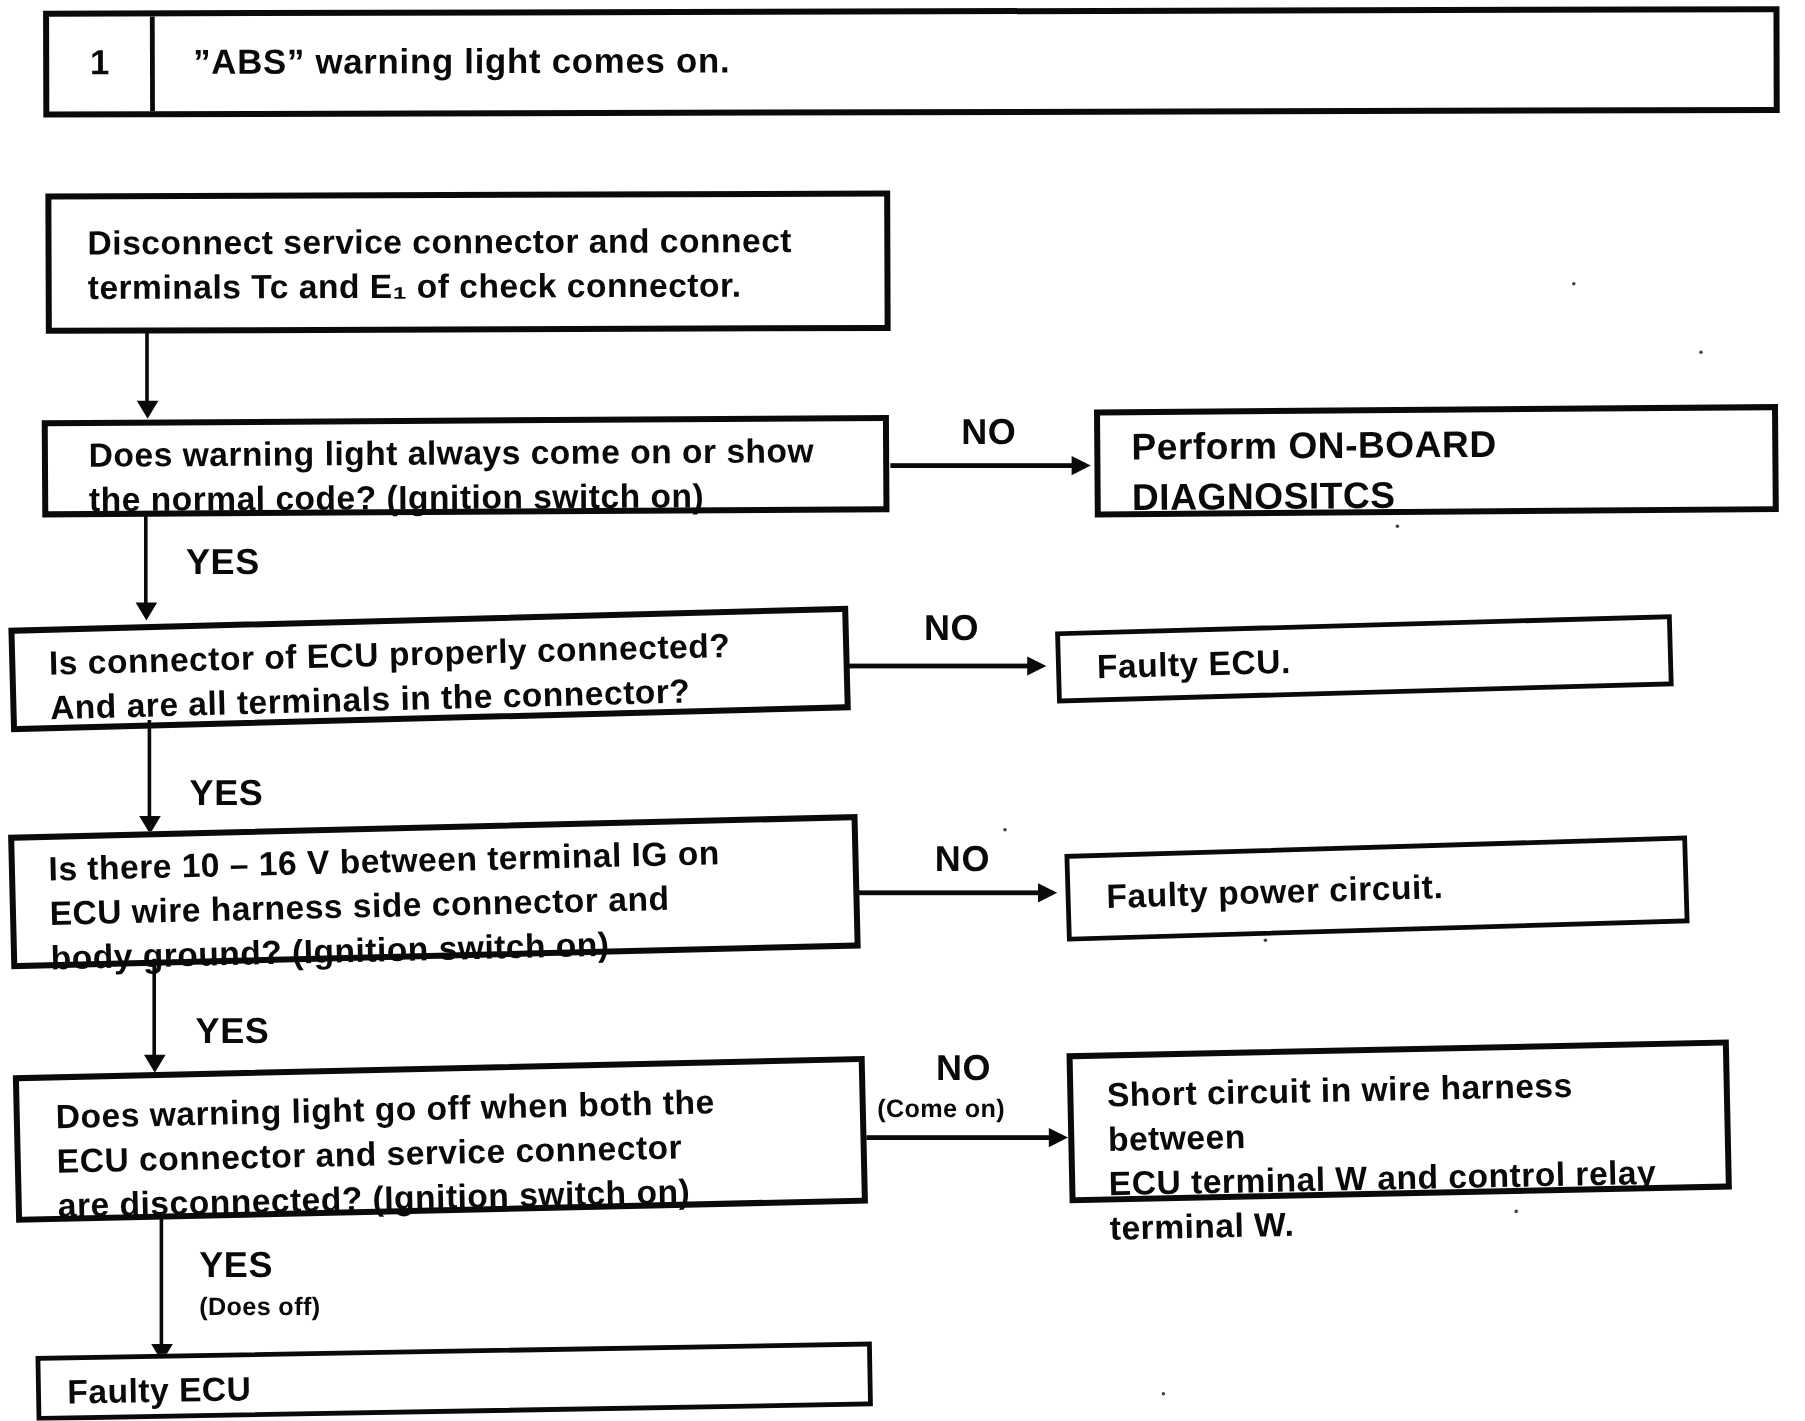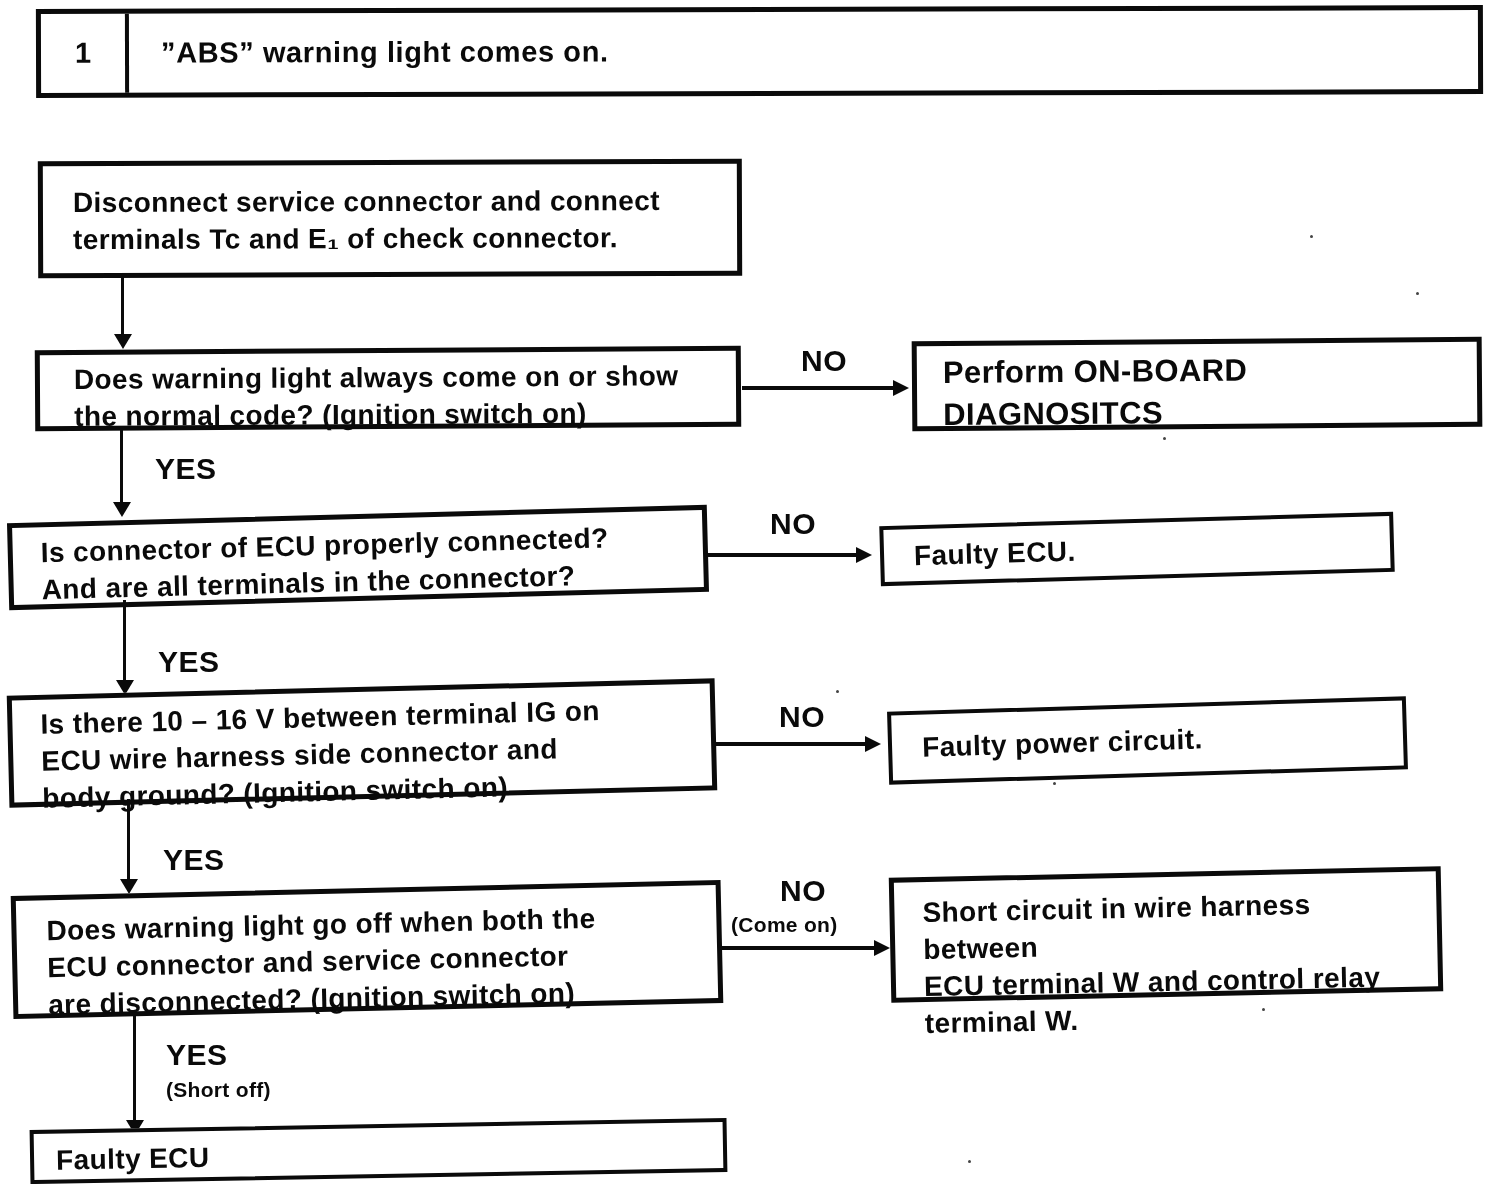--- a/index.html
+++ b/index.html
@@ -112,21 +112,21 @@
   <div class="hline" style="left:722px;top:946px;width:154px;"></div>
   <div class="ah-right" style="left:874px;top:940px;"></div>
 
   <div class="box txt28" style="left:890px;top:872px;width:552px;height:125px;padding:12px 10px 0 28px;transform:rotate(-1.2deg);">
     <span class="ln">Short circuit in wire harness between</span>
     <span class="ln">ECU terminal W and control relay</span>
     <span class="ln">terminal W.</span>
   </div>
 
   <div class="lbl" style="left:166px;top:1038px;">YES</div>
-  <div class="lbl-sub" style="left:166px;top:1078px;">(Short off)</div>
+  <div class="lbl-sub" style="left:166px;top:1078px;">(Does off)</div>
   <div class="vline" style="left:133px;top:1011px;height:112px;"></div>
   <div class="ah-down" style="left:126px;top:1120px;"></div>
 
   <div class="box txt28" style="left:30px;top:1124px;width:697px;height:54px;padding:8px 10px 0 22px;border-width:4px;transform:rotate(-1deg);">
     <span class="ln">Faulty ECU</span>
   </div>
 
   <div class="speck" style="left:1310px;top:235px;"></div>
   <div class="speck" style="left:1416px;top:292px;"></div>
   <div class="speck" style="left:1163px;top:437px;"></div>

